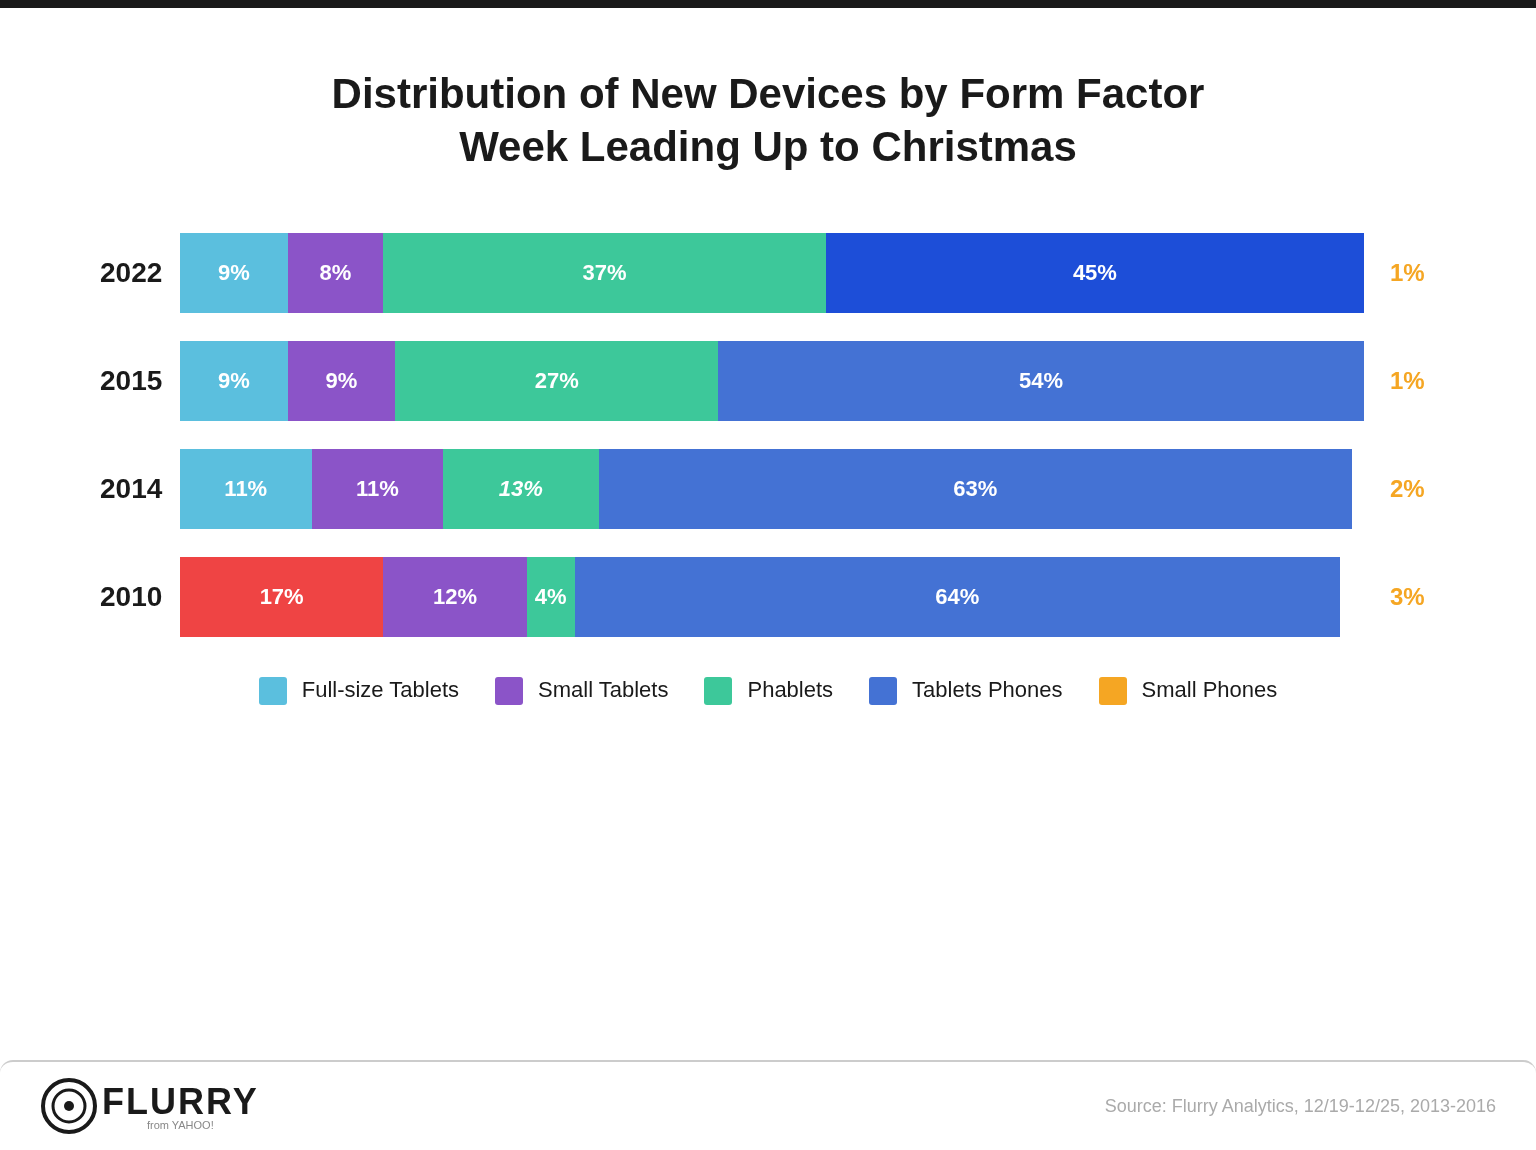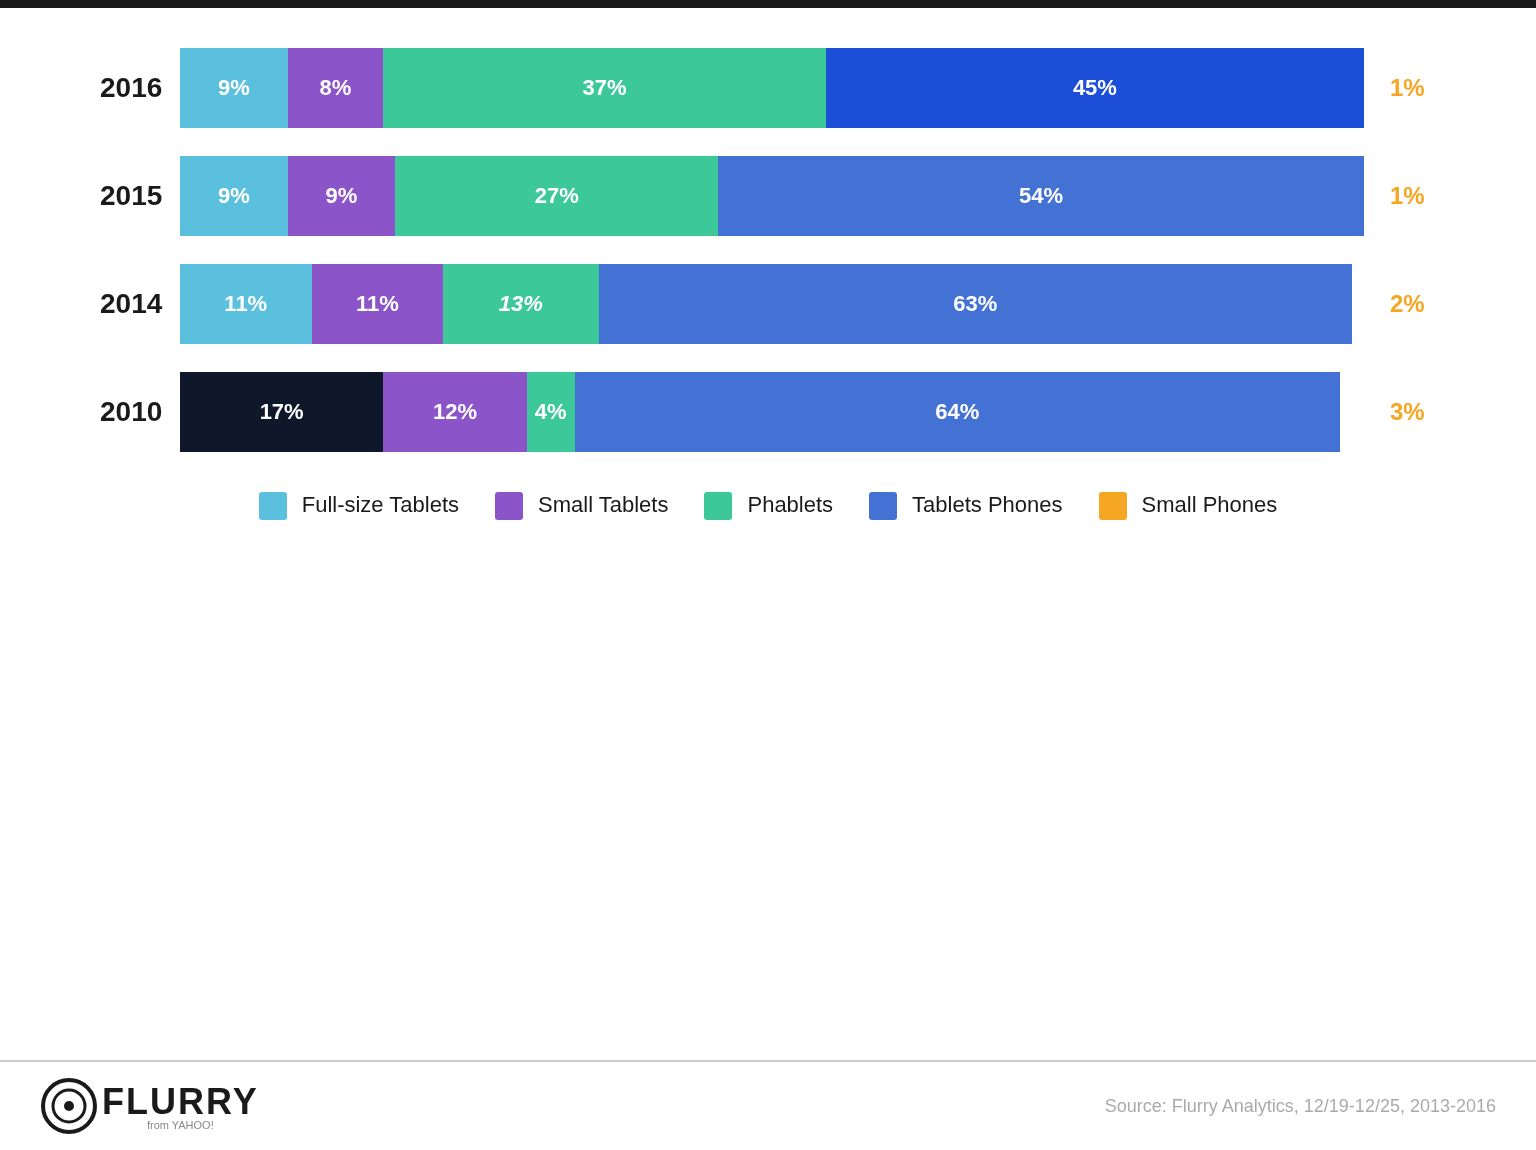--- a/index.html
+++ b/index.html
@@ -95,20 +95,21 @@
       position: absolute;
       bottom: 0;
       left: 0;
       right: 0;
       height: 90px;
       border-top: 2px solid #cccccc;
       display: flex;
       align-items: center;
       justify-content: space-between;
       padding: 0 40px;
+      border-radius: 13px;
     }
     .flurry-logo {
       display: flex;
       align-items: center;
       gap: 12px;
     }
     .flurry-text {
       font-size: 36px;
       font-weight: 900;
       color: #1a1a1a;
@@ -124,25 +125,29 @@
       font-size: 18px;
       color: #aaaaaa;
     }
   </style>
 </head>
 <body>
 
 <div class="top-bar"></div>
 
 <div class="container">
+  <div class="title">
+    <div>Distribution of New Devices by Form Factor</div>
+    <div>Week Leading Up to Christmas</div>
+  </div>
 
   <div class="chart-area" id="chart-area">
 
   <div class="bar-row">
-        <div class="year-label">2016</div>
+        <div class="year-label">2022</div>
         <div class="bar-container">
           <div class="bar-segment" style="background-color: rgb(91, 191, 222); width: 9%;">9%</div>
           <div class="bar-segment" style="background-color: rgb(139, 84, 200); width: 8%;">8%</div>
           <div class="bar-segment" style="background-color: rgb(61, 200, 154); width: 37%;">37%</div>
           <div class="bar-segment" style="background-color: #1d4ed8; width: 45%;">45%</div>
         </div>
         <div class="trailing-label">1%</div>
       </div>
       <div class="bar-row">
         <div class="year-label">2015</div>
@@ -160,21 +165,21 @@
           <div class="bar-segment" style="background-color: rgb(91, 191, 222); width: 11%;">11%</div>
           <div class="bar-segment" style="background-color: rgb(139, 84, 200); width: 11%;">11%</div>
           <div class="bar-segment" style="background-color: rgb(61, 200, 154); width: 13%; font-style: italic;">13%</div>
           <div class="bar-segment" style="background-color: rgb(68, 114, 212); width: 63%;">63%</div>
         </div>
         <div class="trailing-label">2%</div>
       </div>
       <div class="bar-row">
         <div class="year-label">2010</div>
         <div class="bar-container">
-          <div class="bar-segment" style="background-color: #0f172a; width: 17%;">17%</div>
+          <div class="bar-segment" style="background-color: #ef4444; width: 17%;">17%</div>
           <div class="bar-segment" style="background-color: rgb(139, 84, 200); width: 12%;">12%</div>
           <div class="bar-segment" style="background-color: rgb(61, 200, 154); width: 4%;">4%</div>
           <div class="bar-segment" style="background-color: rgb(68, 114, 212); width: 64%;">64%</div>
         </div>
         <div class="trailing-label">3%</div>
       </div>
     </div>
 
   <div class="legend" id="legend">
 

